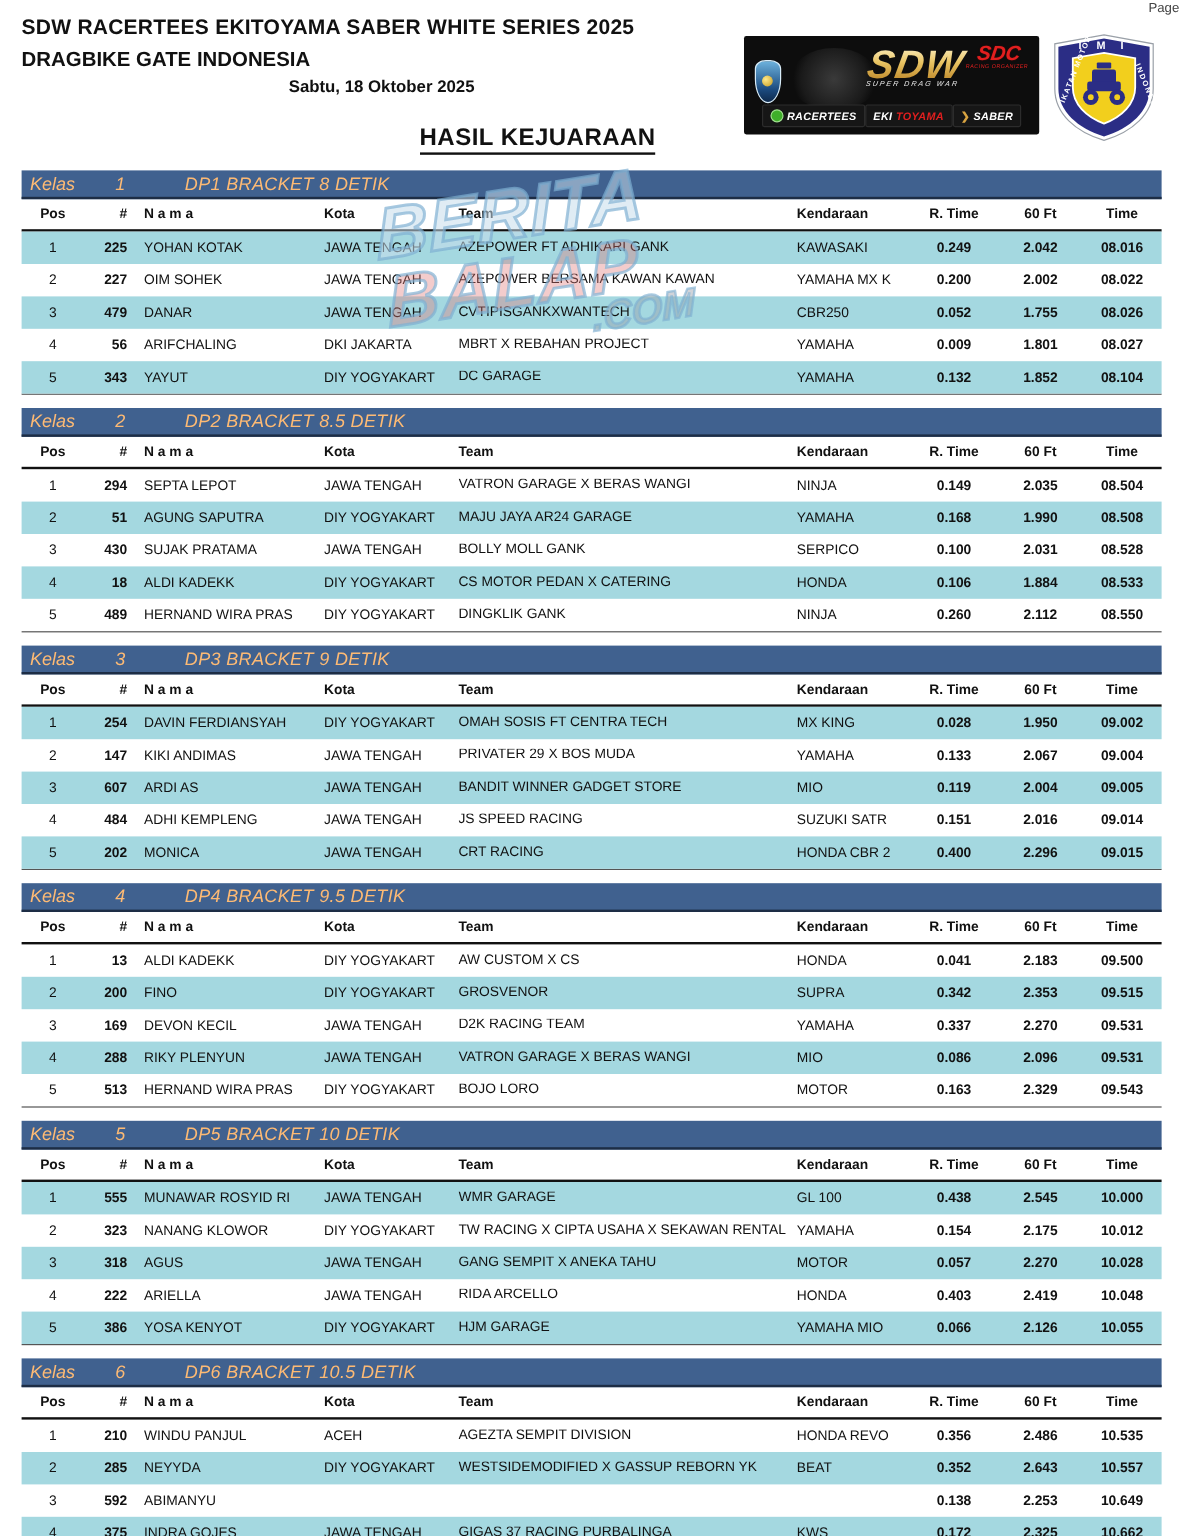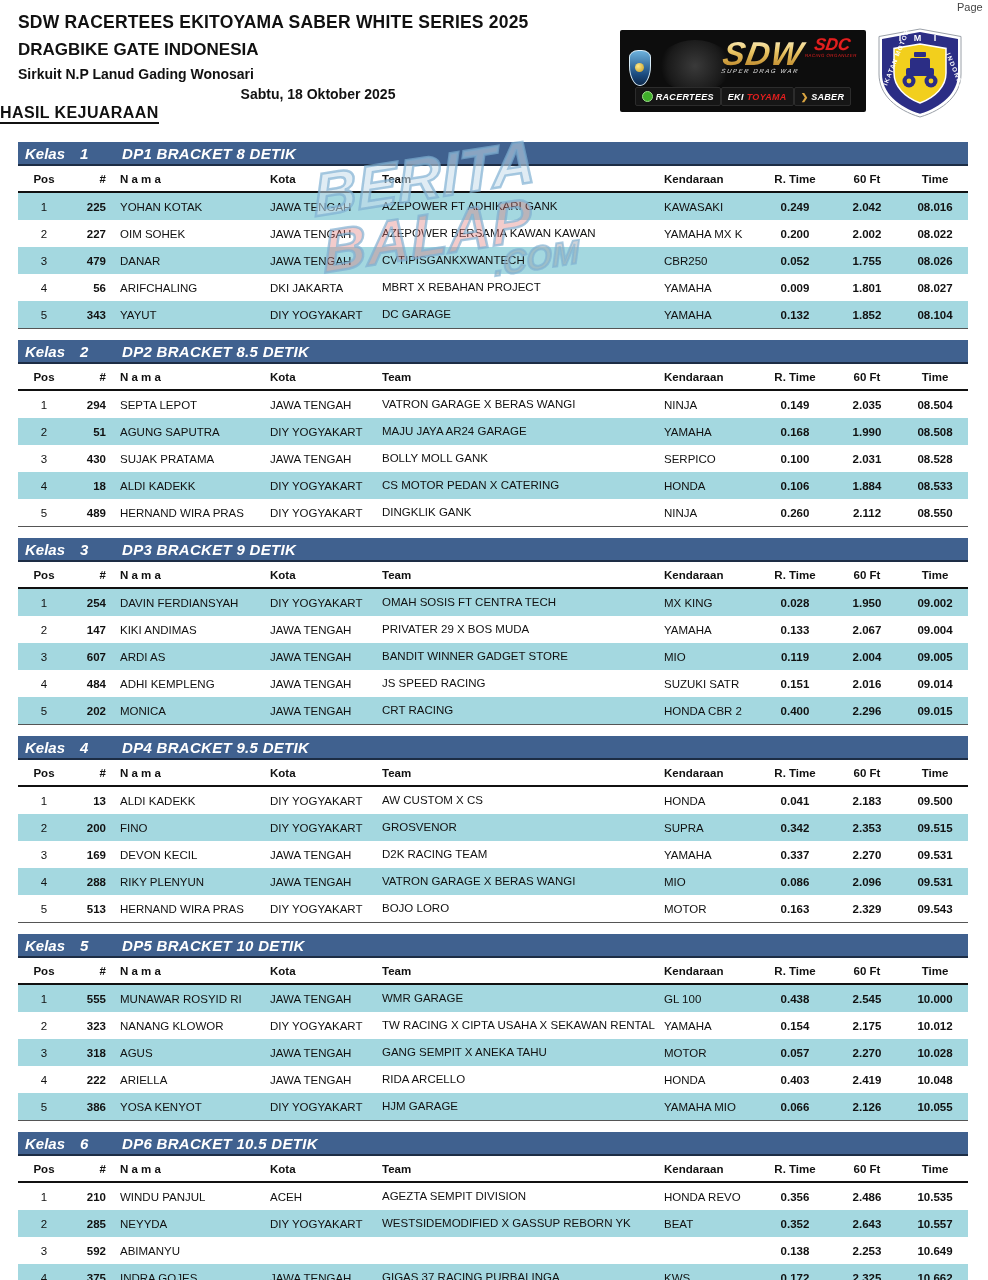--- a/index.html
+++ b/index.html
@@ -8,22 +8,22 @@
     font-family:"Liberation Sans", sans-serif;color:#111;
   }
   .doc{position:relative;width:988px;height:1280px;}
 
   
   .hdr{position:absolute;left:18px;top:12px;width:600px;}
   .hdr .t1{font-size:17.5px;font-weight:bold;letter-spacing:.2px;}
   .hdr .t2{font-size:17px;font-weight:bold;margin-top:7px;}
   .hdr .t3{font-size:14px;font-weight:bold;margin-top:6px;}
   .hdr .t4{font-size:14px;font-weight:bold;margin-top:4px;text-align:center;}
-  .heading{position:absolute;left:0;top:104px;width:896px;text-align:left;
-    font-size:16px;font-weight:bold;letter-spacing:.4px;}
+  .heading{position:absolute;left:0;top:104px;width:896px;text-align:center;
+    font-size:20px;font-weight:bold;letter-spacing:.4px;}
   .heading span{border-bottom:2.5px solid #111;padding-bottom:1px;}
   .page-label{position:absolute;left:957px;top:1px;font-size:11px;color:#444;white-space:nowrap;text-align:right;}
 
   
   .banner{position:absolute;left:620px;top:30px;width:246px;height:82px;background:var(--banner_bg,#0d0d0d);
     border-radius:2px;overflow:hidden;}
   .banner .mini-shield{position:absolute;left:9px;top:20px;width:20px;height:34px;
     background:linear-gradient(180deg,#6db2dd 0%,#1b4a7e 70%,#0e2a4d 100%);
     border:1px solid #d8ecf8;border-radius:10px 10px 12px 12px / 8px 8px 22px 22px;}
   .banner .mini-shield i{position:absolute;left:5px;top:12px;width:9px;height:9px;border-radius:50%;
@@ -58,21 +58,21 @@
     -webkit-text-stroke:2.5px rgba(125,175,210,.75);text-shadow:0 0 1px rgba(125,175,210,.4);}
   .watermark .wm2{font-size:60px;line-height:57px;letter-spacing:1px;color:rgba(222,120,120,.42);
     -webkit-text-stroke:2.5px rgba(125,175,210,.75);}
   .watermark .wm3{font-size:33px;line-height:32px;text-align:right;padding-right:14px;margin-top:-5px;
     color:rgba(150,158,170,.5);-webkit-text-stroke:2px rgba(125,175,210,.7);}
 
   
   .results{position:absolute;left:18px;top:142px;width:950px;}
   .class-table{width:950px;margin-bottom:11px;}
   .class-bar{height:22px;background:var(--header_bar,#40618f);border-bottom:2px solid var(--header_bar_border,#1d2d45);
-    display:flex;align-items:center;color:#ffffff;font-style:italic;font-weight:bold;font-size:15px;}
+    display:flex;align-items:center;color:#fdba74;font-style:italic;font-weight:normal;font-size:15px;gap:16px;}
   .class-bar .lbl{padding-left:7px;width:55px;}
   .class-bar .num{width:42px;}
   .class-bar .ttl{letter-spacing:.3px;}
   .colhead,.trow{display:grid;grid-template-columns:52px 42px 150px 112px 282px 102px 74px 70px 66px;}
   .colhead{height:25px;align-items:center;font-weight:bold;font-size:11.5px;border-bottom:2.5px solid #111;}
   .tbody{border-bottom:1.5px solid #555;}
   .trow{height:27px;align-items:center;font-size:11.5px;}
   .trow.hl{background:var(--row_highlight,#a4d8e0);}
   .cell{overflow:hidden;}
   .c0{text-align:center;}
@@ -87,21 +87,20 @@
 </head>
 <body>
 
 <div class="doc">
 
   <div class="page-label">Page</div>
 
   <div class="hdr">
     <div class="t1">SDW RACERTEES EKITOYAMA SABER WHITE SERIES 2025</div>
     <div class="t2">DRAGBIKE GATE INDONESIA</div>
-    <div class="t3">Sirkuit N.P Lanud Gading Wonosari</div>
     <div class="t4">Sabtu, 18 Oktober 2025</div>
   </div>
 
   <div class="heading">
     <span>HASIL KEJUARAAN</span>
   </div>
 
   <div class="banner">
     <div class="mini-shield">
         <i></i>

